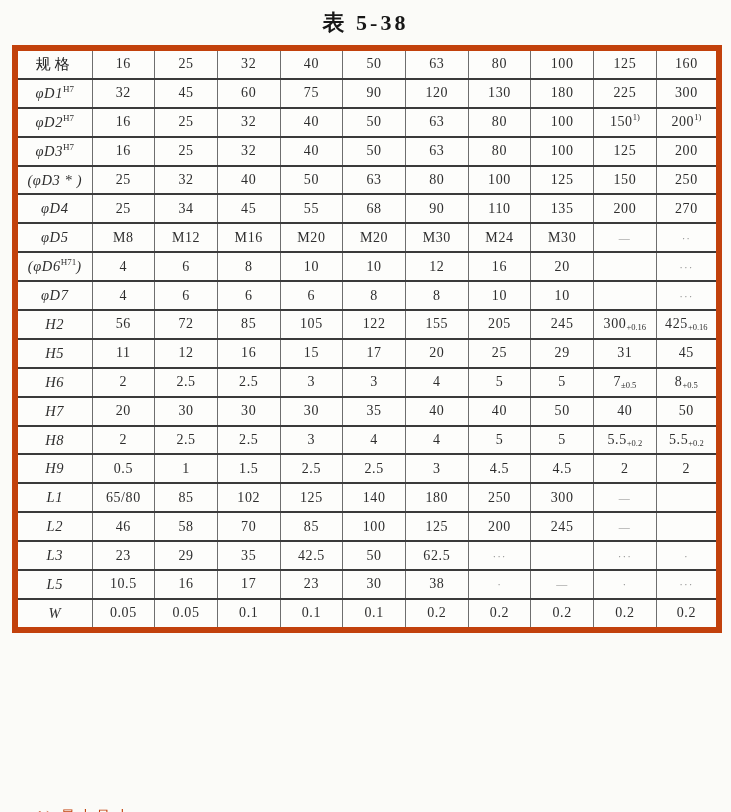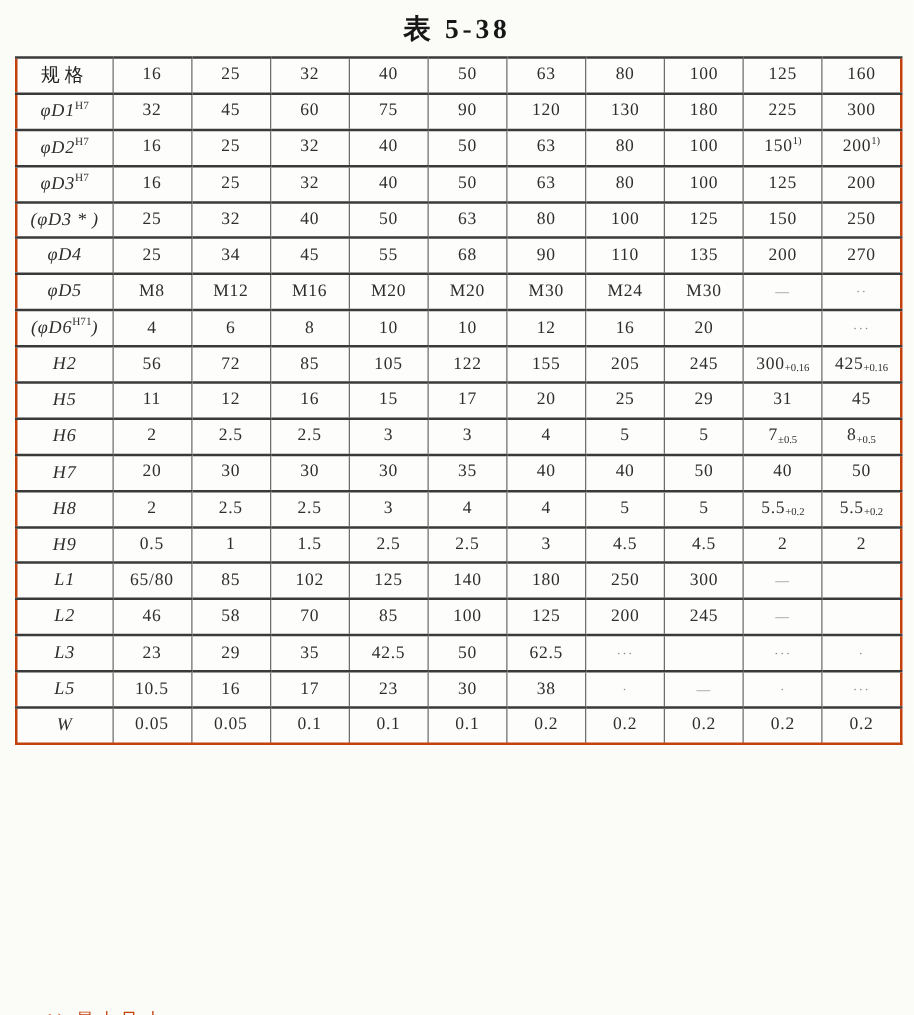--- a/index.html
+++ b/index.html
@@ -29,21 +29,21 @@
     color: #171717;
   }
   table.spec {
     position: absolute;
     top: 45px;
     left: 12px;
     width: 710px;
     border-collapse: collapse;
     table-layout: fixed;
     background: #fdfdfb;
-    border: 2px solid #c2410c;
+    border: 6px solid #c2410c;
   }
   table.spec td {
     border-top: 2px solid #3a3a3a;
     border-left: 1px solid #6e6e6e;
     height: 26.9px;
     text-align: center;
     vertical-align: middle;
     font-size: 14px;
     letter-spacing: 0.6px;
     color: #2e2e2e;
@@ -210,20 +210,33 @@
           <td>8</td>
           <td>10</td>
           <td>10</td>
           <td>12</td>
           <td>16</td>
           <td>20</td>
           <td></td>
           <td class="faint">···</td>
         </tr>
         <tr>
+          <td class="lbl">φD7</td>
+          <td>4</td>
+          <td>6</td>
+          <td>6</td>
+          <td>6</td>
+          <td>8</td>
+          <td>8</td>
+          <td>10</td>
+          <td>10</td>
+          <td></td>
+          <td class="faint">···</td>
+        </tr>
+        <tr>
           <td class="lbl">H2</td>
           <td>56</td>
           <td>72</td>
           <td>85</td>
           <td>105</td>
           <td>122</td>
           <td>155</td>
           <td>205</td>
           <td>245</td>
           <td>300<sub>+0.16</sub></td>

